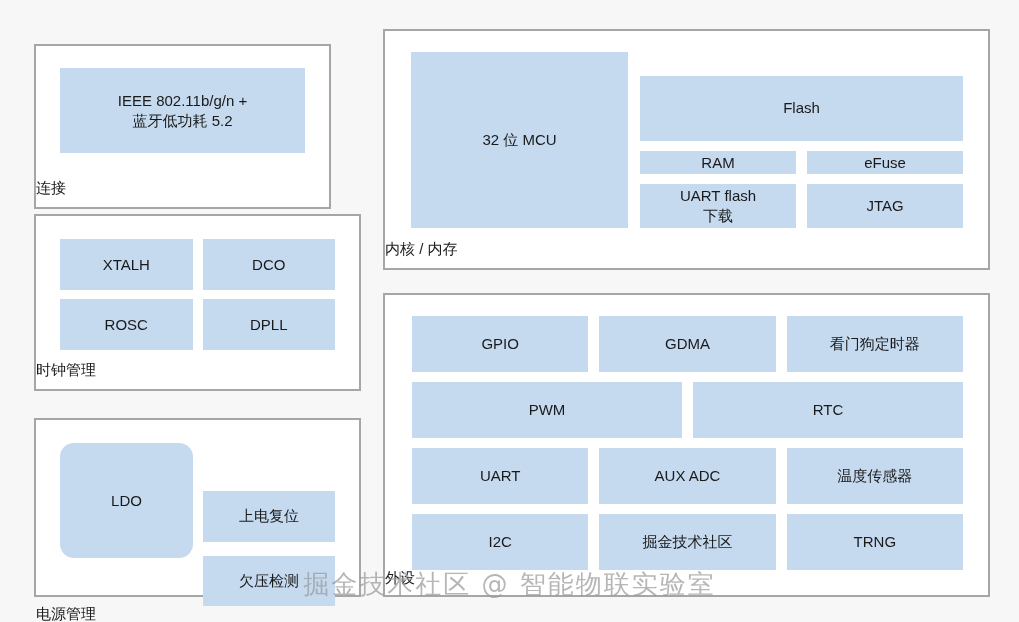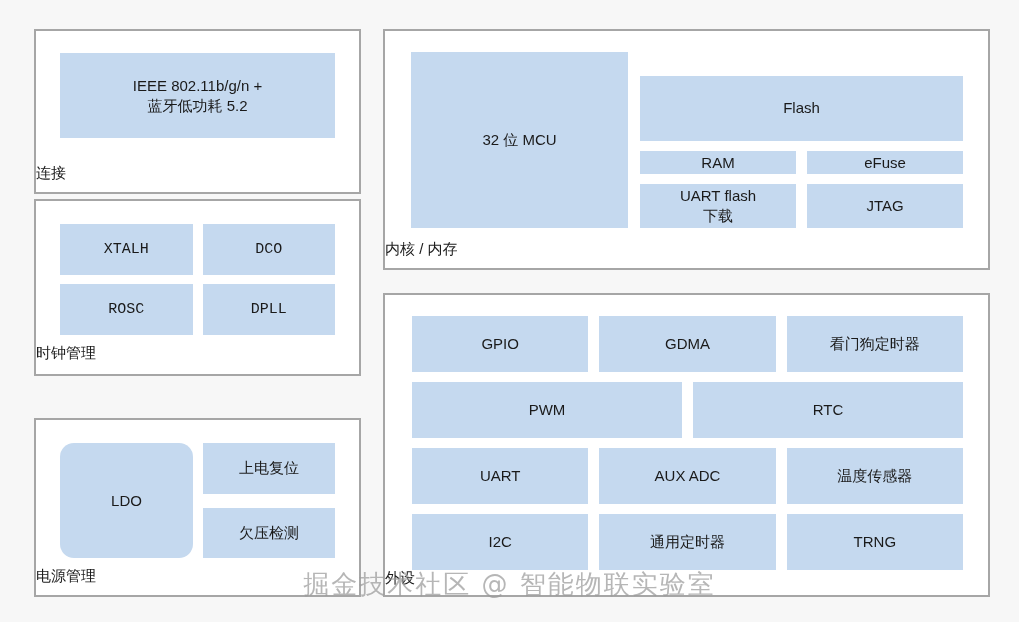--- a/index.html
+++ b/index.html
@@ -57,27 +57,27 @@
     text-align: center;
     font-size: 15px;
     line-height: 1.32;
     color: #1a1a1a;
     box-sizing: border-box;
     padding: 2px 4px;
   }
 
   
   #panel-connectivity {
-    left: 34px;  top: 29px;  width: 327px;  height: 165px;
+    left: 34px;  top: 44px;  width: 297px;  height: 165px;
   }
   #panel-connectivity .panel-body { padding: 22px 24px 0 24px; }
   #panel-connectivity .block { width: 100%; height: 85px; }
 
   #panel-clock {
-    left: 34px;  top: 199px;  width: 327px;  height: 177px; font-family: Liberation Mono, monospace;
+    left: 34px;  top: 214px;  width: 327px;  height: 177px;
   }
   #panel-clock .panel-body {
     padding: 23px 24px 0 24px;
     flex-direction: column;
     gap: 9px;
   }
   .row2 { display: flex; gap: 10px; height: 51px; }
   .row2 .block { flex: 1 1 0; height: 100%; }
 
   #panel-power {
@@ -87,20 +87,21 @@
     padding: 23px 24px 0 24px;
     gap: 10px;
   }
   #panel-power .ldo { flex: 0 0 133px; height: 115px; border-radius: 14px; }
   #panel-power .pcol {
     flex: 1 1 auto;
     display: flex;
     flex-direction: column;
     gap: 14px;
     height: 115px;
+    margin-top: 48px;
   }
   #panel-power .pcol .block { flex: 1 1 0; }
 
   
   #panel-core {
     left: 383px;  top: 29px;  width: 607px;  height: 241px;
   }
   #panel-core .panel-body { padding: 21px 25px 0 26px; gap: 12px; }
   #panel-core .mcu { flex: 0 0 217px; height: 176px; }
   #panel-core .mem {
@@ -218,21 +219,21 @@
         <div class="block">PWM</div>
         <div class="block">RTC</div>
       </div>
       <div class="prow">
         <div class="block">UART</div>
         <div class="block">AUX ADC</div>
         <div class="block">温度传感器</div>
       </div>
       <div class="prow">
         <div class="block">I2C</div>
-        <div class="block">通用定时器</div>
+        <div class="block">掘金技术社区</div>
         <div class="block">TRNG</div>
       </div>
     </div>
     <div class="panel-label">外设</div>
   </div>
 
   <div id="watermark">掘金技术社区 @ 智能物联实验室</div>
 
 </div>
 

